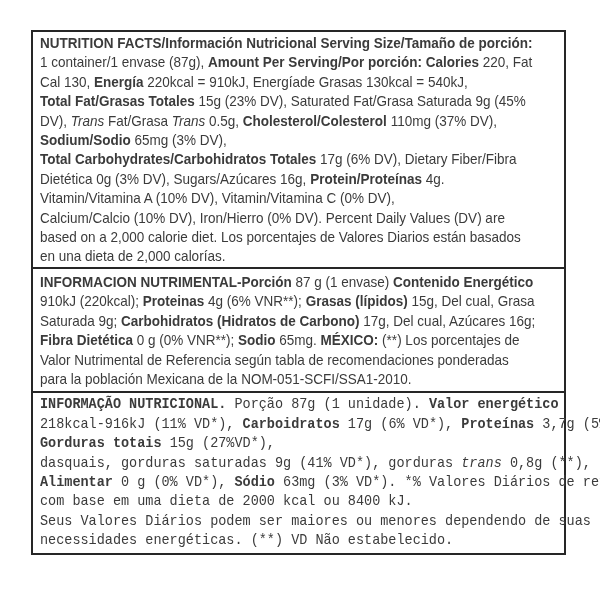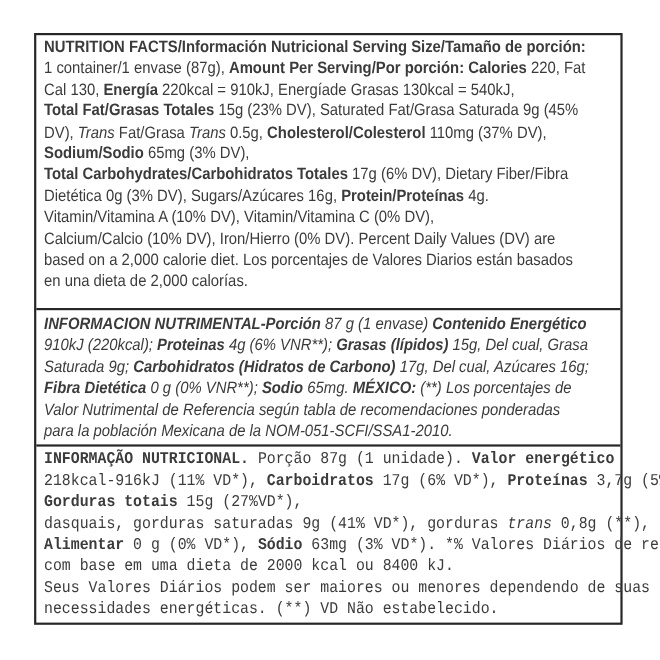--- a/index.html
+++ b/index.html
@@ -25,22 +25,22 @@
     box-sizing: border-box;
     border: 2px solid #262626;
     background: #ffffff;
   }
   .sec {
     padding: 2px 6px 2px 7px;
   }
   .sec + .sec {
     border-top: 2px solid #262626;
   }
-  .sec-1 { padding-top: 1px; padding-bottom: 14px; }
-  .sec-2 { padding-top: 3px; padding-bottom: 3px; font-style: italic; }
+  .sec-1 { padding-top: 1px; padding-bottom: 1px; }
+  .sec-2 { padding-top: 3px; padding-bottom: 3px; }
   .sec-3 { padding-top: 2px; padding-bottom: 2px; font-family: Liberation Mono, monospace; }
   .line {
     white-space: nowrap;
     font-size: 15px;
     line-height: 19.4px;
     color: #3b3b3b;
     transform: scaleX(0.9);
     transform-origin: left center;
   }
   .b { font-weight: bold; }

